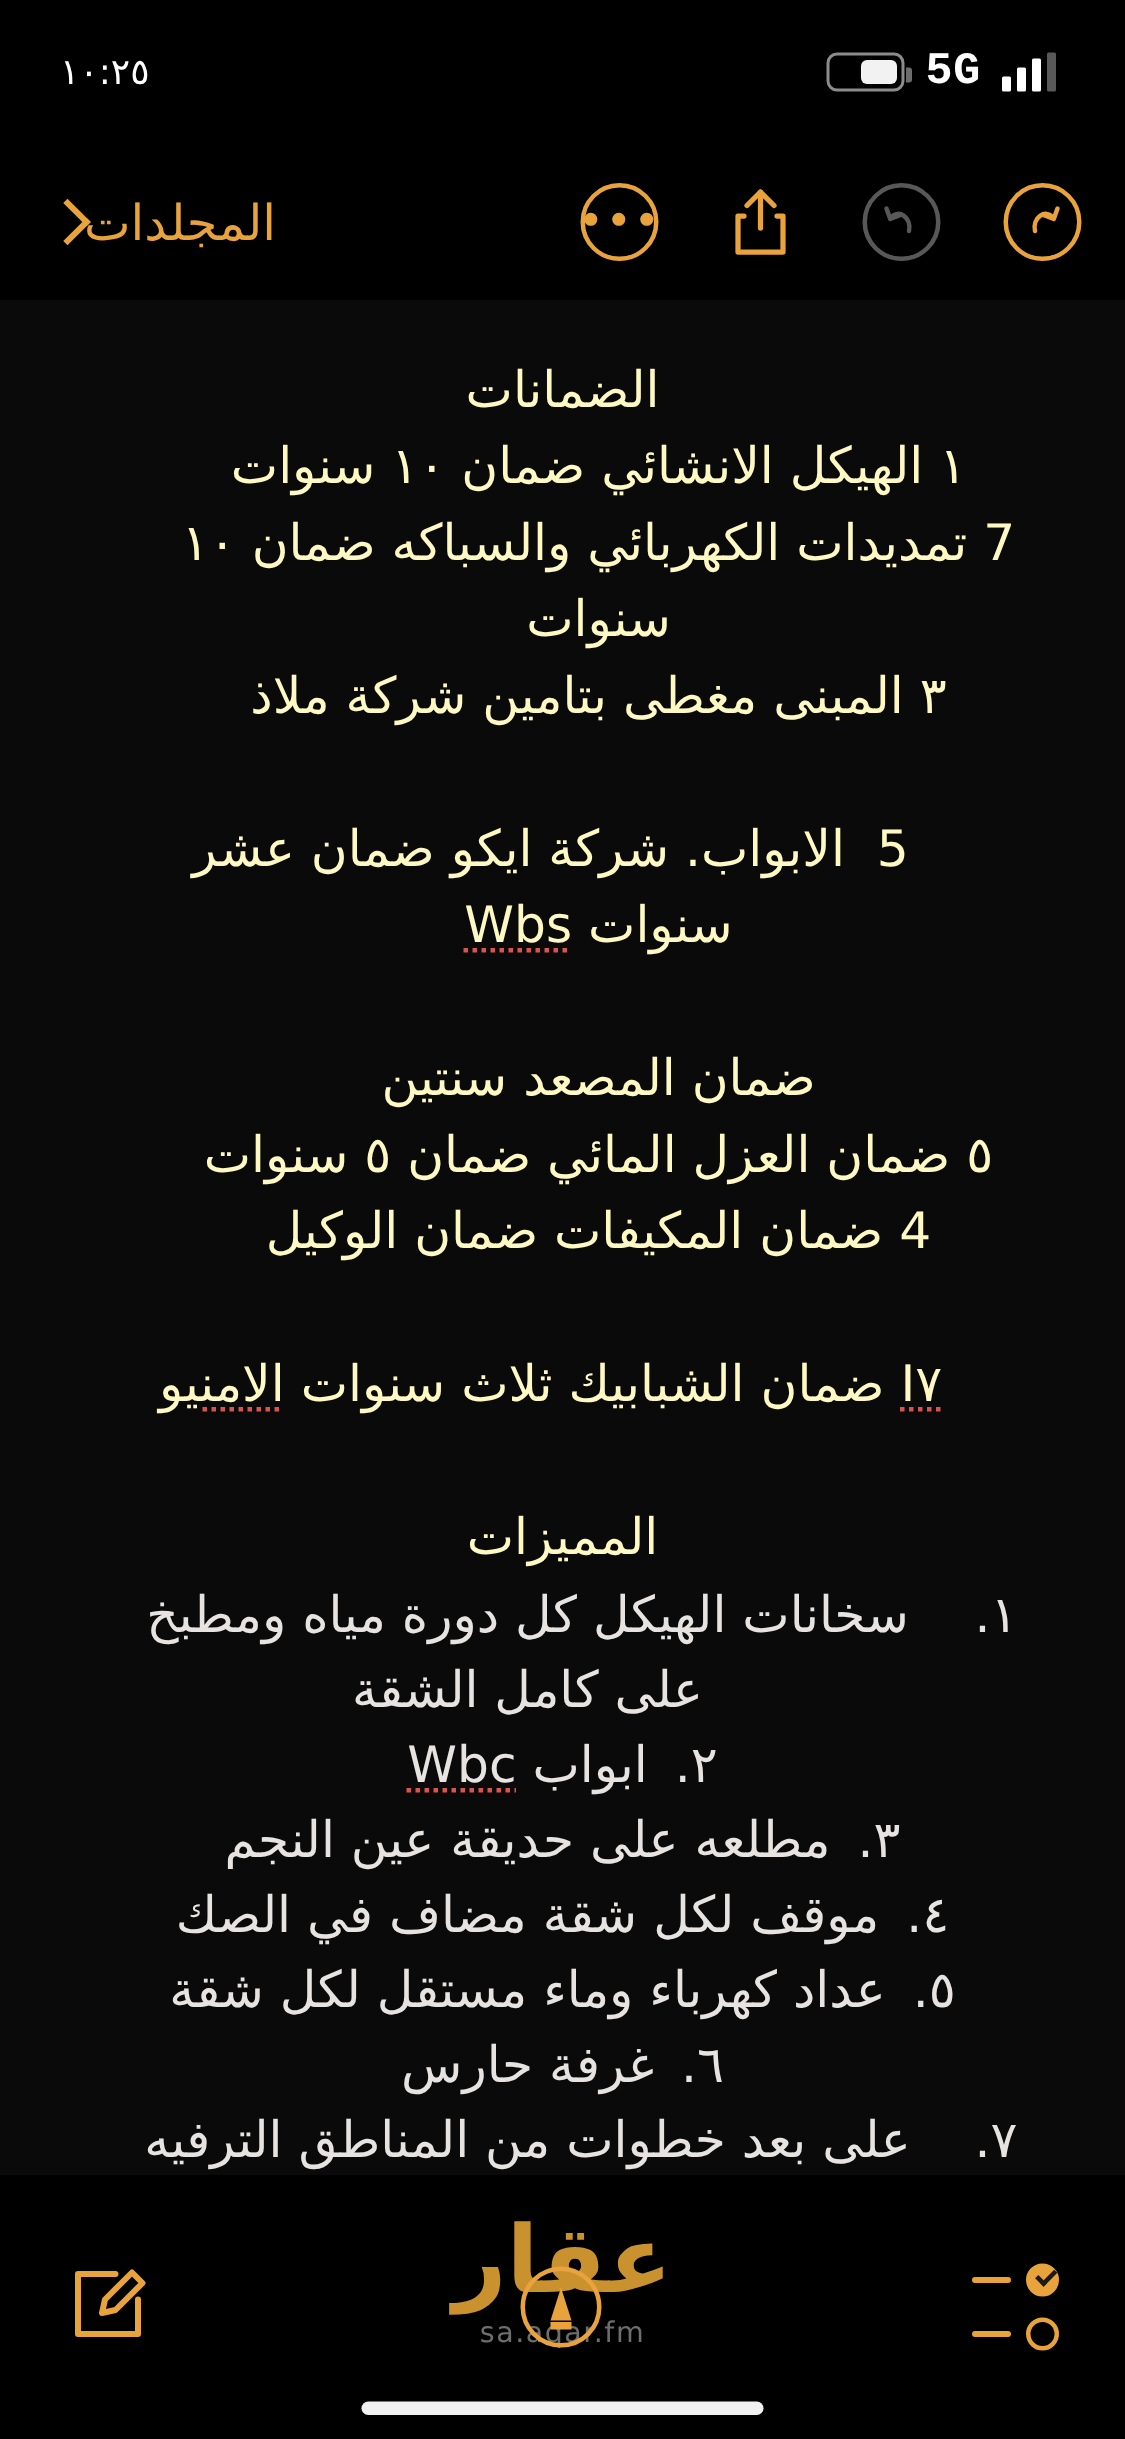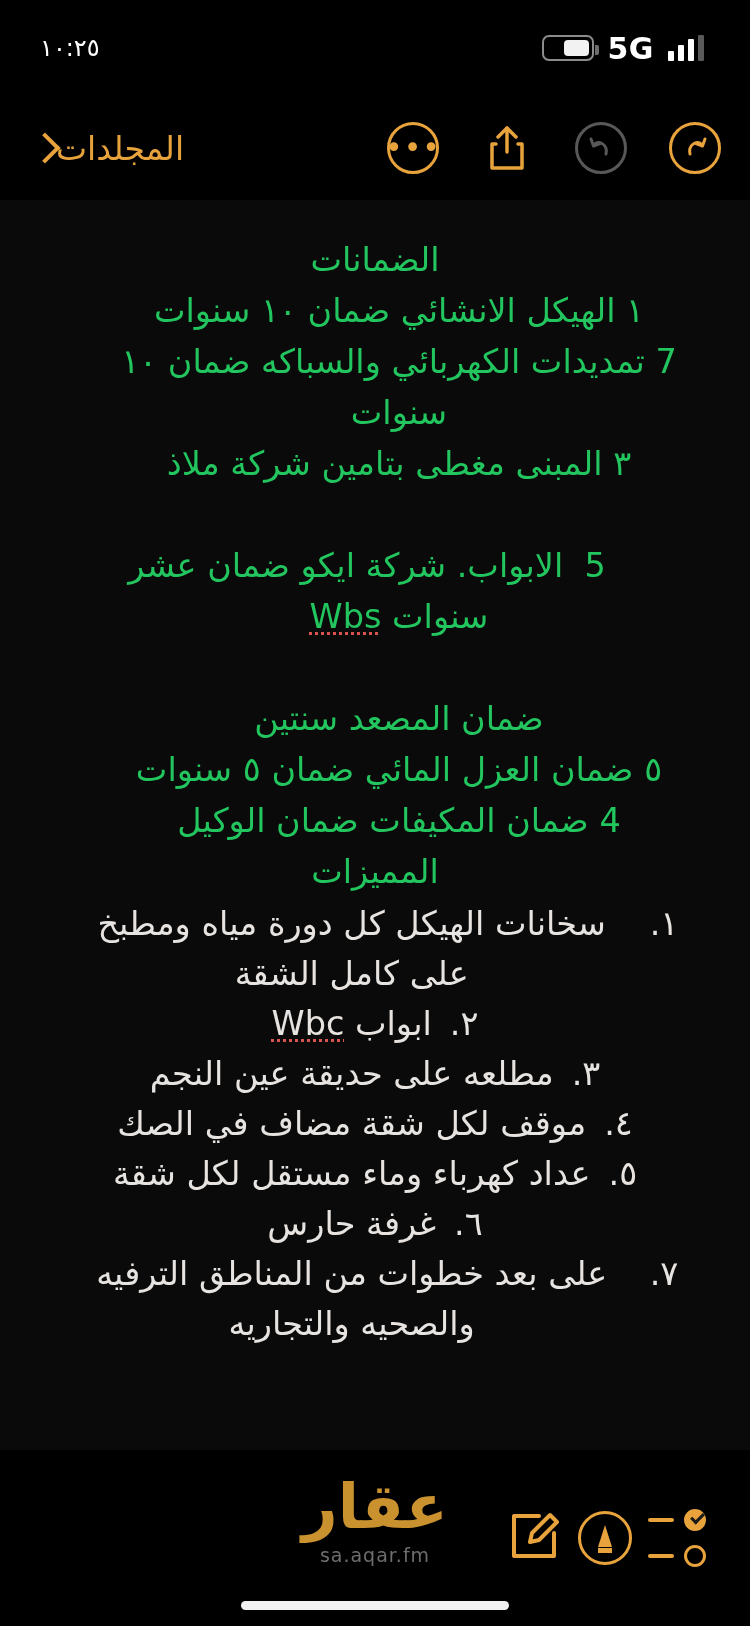--- a/index.html
+++ b/index.html
@@ -22,21 +22,21 @@
   
   .statusbar {
     height: 96px;
     flex: 0 0 96px;
     display: flex;
     align-items: center;
     justify-content: space-between;
     padding: 0 46px 0 40px;
     color: #fff;
   }
-  .sb-left { display: flex; align-items: center; gap: 14px; direction: ltr; }
+  .sb-left { display: flex; align-items: center; gap: 14px; direction: ltr; font-family: Liberation Mono, monospace; }
   .battery {
     width: 52px; height: 26px;
     border: 2px solid #8c8c8c;
     border-radius: 7px;
     position: relative;
     display: flex; align-items: center;
     padding: 3px;
   }
   .battery:after {
     content: "";
@@ -111,21 +111,21 @@
 
   
   .note {
     flex: 1 1 auto;
     position: relative;
     padding: 34px 52px 0 52px;
     overflow: hidden;
     background: #0a0a0a;
   }
   .para {
-    color: #22c55e;
+    color: #fef9c3;
     font-size: 33.5px;
     line-height: 51px;
     text-align: center;
     white-space: pre-wrap;
   }
   .line { text-align: center; margin-left: 48px; }
   .hdr { text-align: center; }
   .misspell {
     text-decoration: underline;
     text-decoration-style: dotted;
@@ -147,20 +147,21 @@
   }
   .nl-num { flex: 0 0 auto; }
   .nl-txt { flex: 0 1 auto; text-align: center; max-width: 560px; }
 
   
   .bottombar {
     flex: 0 0 176px;
     position: relative;
     display: flex;
     align-items: center;
+    justify-content: space-between;
     padding: 0 44px;
     background: #000;
     gap: 16px;
   }
   .wm {
     position: absolute;
     left: 0; right: 0; top: 26px;
     text-align: center;
     pointer-events: none;
   }
@@ -298,20 +299,23 @@
     <div class="para line">٣ المبنى مغطى بتامين شركة ملاذ</div>
 
     <div class="para line">
       <span>5  الابواب. شركة ايكو ضمان عشر سنوات </span><span class="misspell lat">Wbs</span>
     </div>
 
     <div class="para line">ضمان المصعد سنتين</div>
     <div class="para line">٥ ضمان العزل المائي ضمان ٥ سنوات</div>
     <div class="para line">4 ضمان المكيفات ضمان الوكيل</div>
 
+    <div class="para line">
+      <span class="misspell lat">I٧</span><span> ضمان الشبابيك ثلاث سنوات </span><span class="misspell">الامنيو</span>
+    </div>
 
     <div class="para hdr">المميزات</div>
 
     <div class="numlist">
 
       <div class="nl-row">
         <span class="nl-num">١.</span>
         <span class="nl-txt">سخانات الهيكل كل دورة مياه ومطبخ على كامل الشقة</span>
       </div>
 

